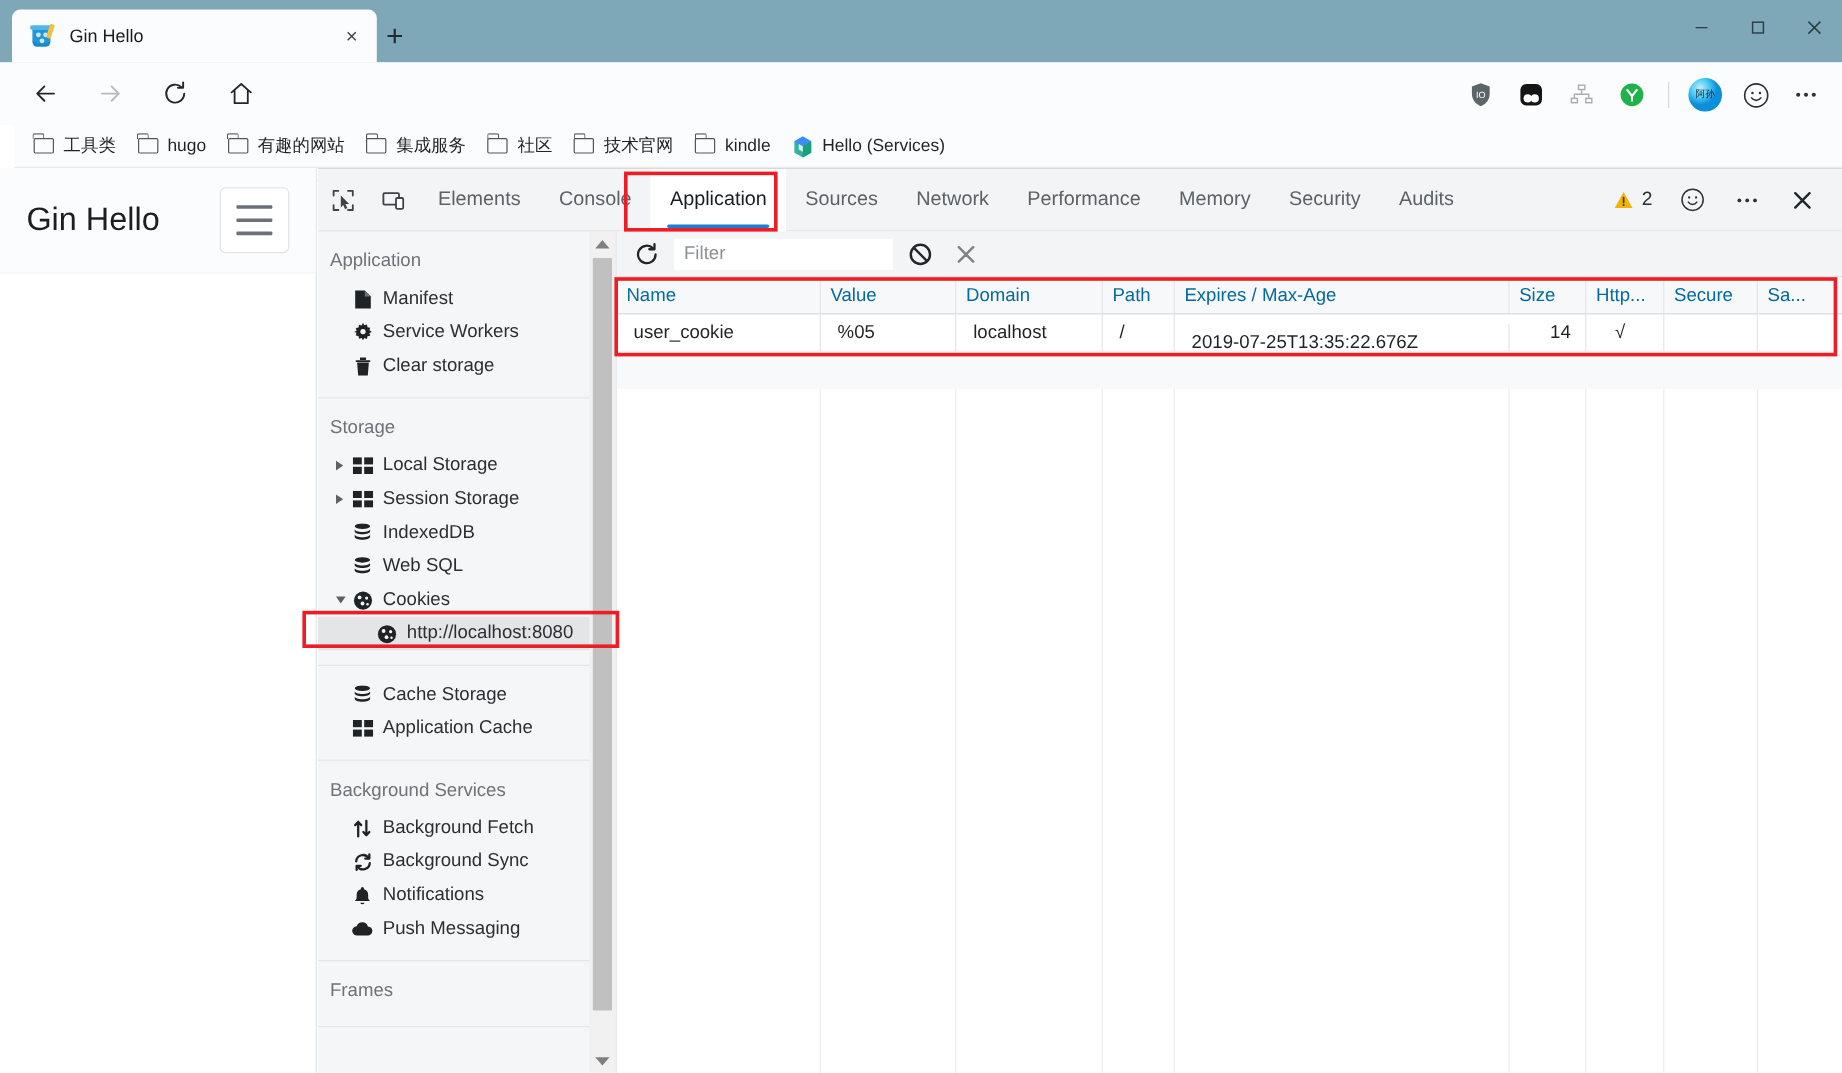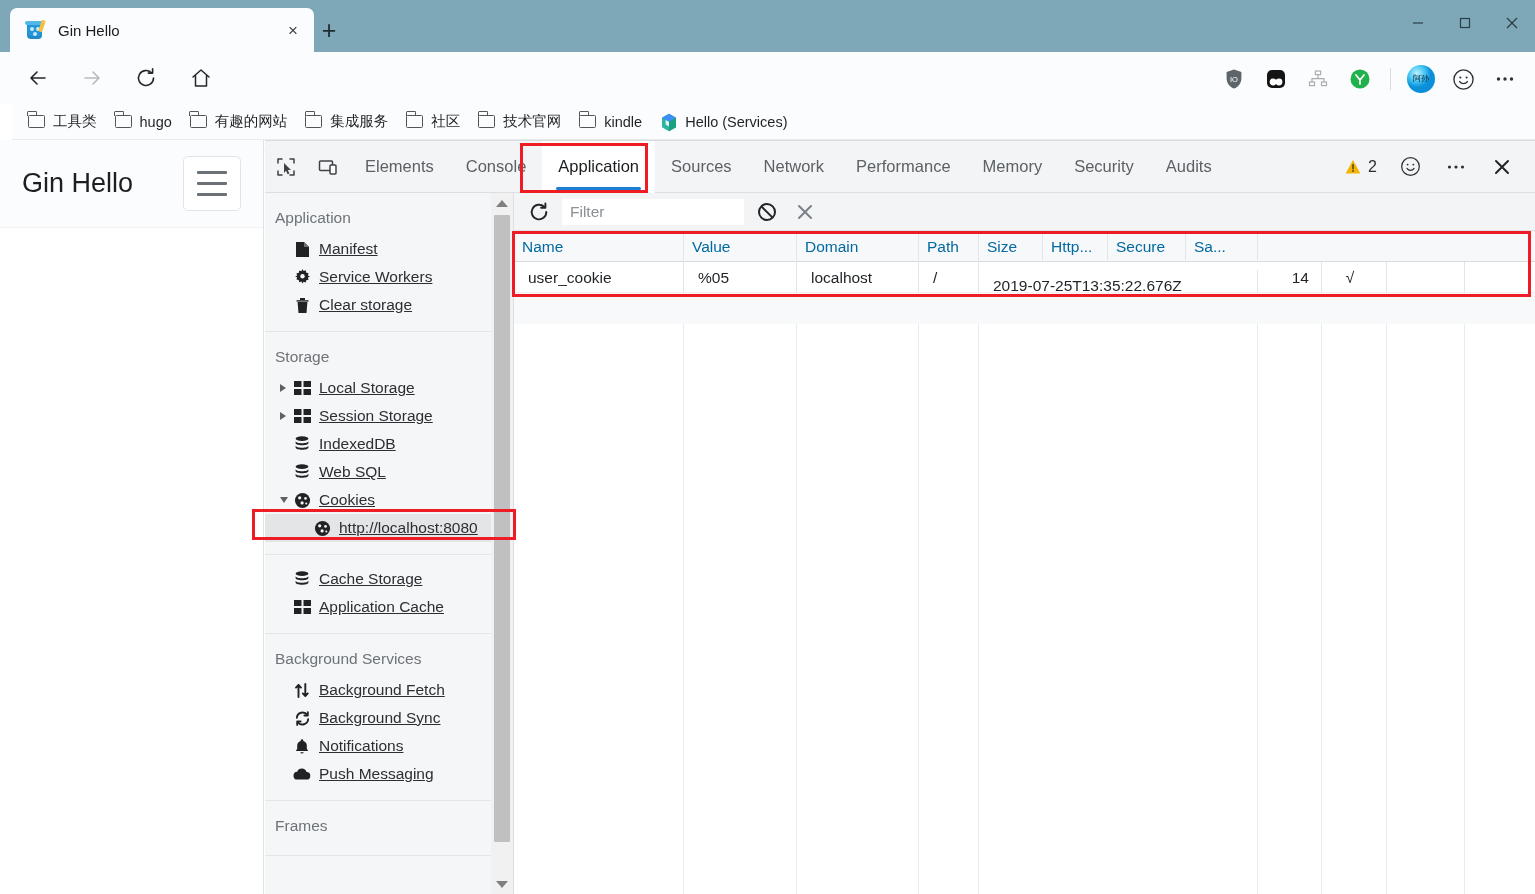--- a/index.html
+++ b/index.html
@@ -158,21 +158,21 @@
   }
   .sb-group { padding: 10px 0 12px 0; border-bottom: 1px solid #e4e6e8; }
   .sb-title { font-size: 15.5px; color: #6d7378; padding: 6px 0 8px 10px; }
   .sb-item {
     display: flex; align-items: center; height: 28px; padding-left: 26px;
     font-size: 15.5px; color: #2b2f33; position: relative;
   }
   .sb-item.nested { padding-left: 46px; }
   .sb-item.selected { background: #e4e5e7; }
   .sb-ico { width: 22px; flex: 0 0 22px; display: flex; align-items: center; justify-content: center; }
-  .sb-label { margin-left: 6px; white-space: nowrap; text-decoration: underline; }
+  .sb-label { margin-left: 6px; white-space: nowrap; }
   .arrow {
     position: absolute; left: 15px; top: 50%; transform: translateY(-50%);
     width: 0; height: 0; border-left: 6px solid #5b6166;
     border-top: 4.5px solid transparent; border-bottom: 4.5px solid transparent;
   }
   .arrow.open {
     border-left: 4.5px solid transparent; border-right: 4.5px solid transparent;
     border-top: 6px solid #5b6166; border-bottom: none;
   }
   .sb-scroll {
@@ -711,20 +711,21 @@
             <div class="gf-col" style="width: 72px;"></div>
           </div>
         <div class="zebra" style="top:100px"></div>
 
         <div class="cookie-table">
           <div class="ct-row ct-head" id="ct-head">
               <div class="ct-cell" style="width: 170px;">Name</div>
               <div class="ct-cell" style="width: 113px;">Value</div>
               <div class="ct-cell" style="width: 122px;">Domain</div>
               <div class="ct-cell" style="width: 60px;">Path</div>
+              <div class="ct-cell" style="width: 279px;">Expires / Max-Age</div>
               <div class="ct-cell" style="width: 64px;">Size</div>
               <div class="ct-cell" style="width: 65px;">Http...</div>
               <div class="ct-cell" style="width: 78px;">Secure</div>
               <div class="ct-cell" style="width: 72px;">Sa...</div>
             </div>
           <div id="ct-rows">
               <div class="ct-row ct-data">
                 <div class="ct-cell" style="width: 170px;">user_cookie</div>
                 <div class="ct-cell" style="width: 113px;">%05</div>
                 <div class="ct-cell" style="width: 122px;">localhost</div>

